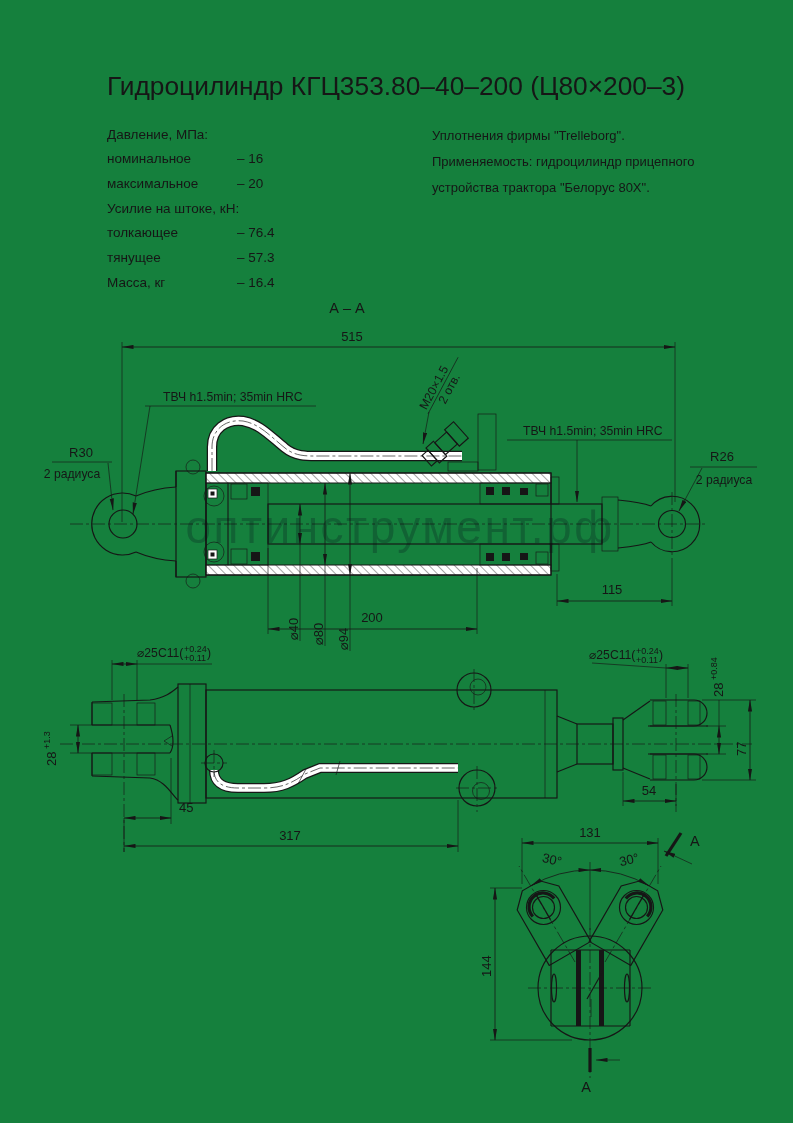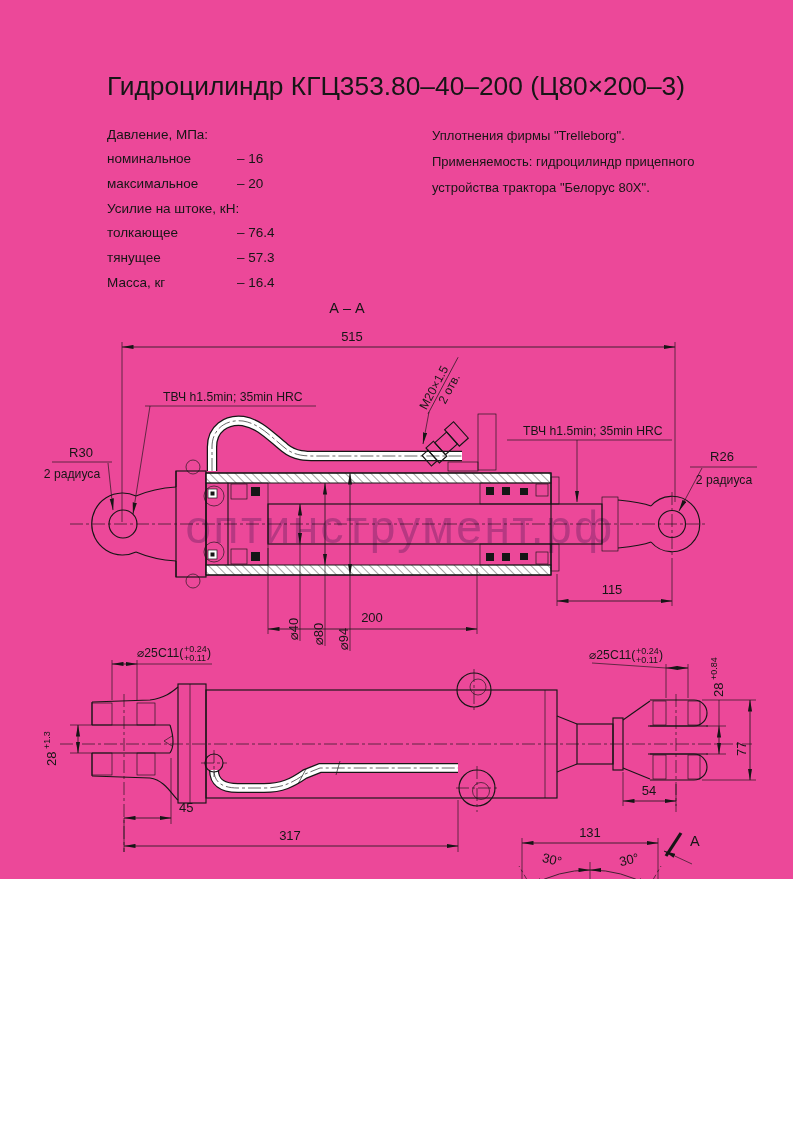--- a/index.html
+++ b/index.html
@@ -1,16 +1,16 @@
 <!DOCTYPE html>
 <html><head>
 <meta charset="utf-8">
 <style>
   html,body{margin:0;padding:0;background:#fff;}
-  .page{width:793px;height:879px;position:relative;background:#ec4899;overflow:hidden;}
+  .page{width:793px;height:1123px;position:relative;background:#15803d;overflow:hidden;}
   svg{display:block;}
   text{fill:#161616;font-family:"Liberation Sans","DejaVu Sans",sans-serif;}
   .t-title{font-size:26.5px;}
   .t-spec{font-size:13.5px;}
   .t-note{font-size:13px;}
   .t-dim{font-size:13px;}
   .t-dim-s{font-size:12.2px;}
   .t-tol{font-size:9px;}
   .t-sec{font-size:14.5px;}
   .ln{stroke:#161616;stroke-width:1.15;fill:none;}

